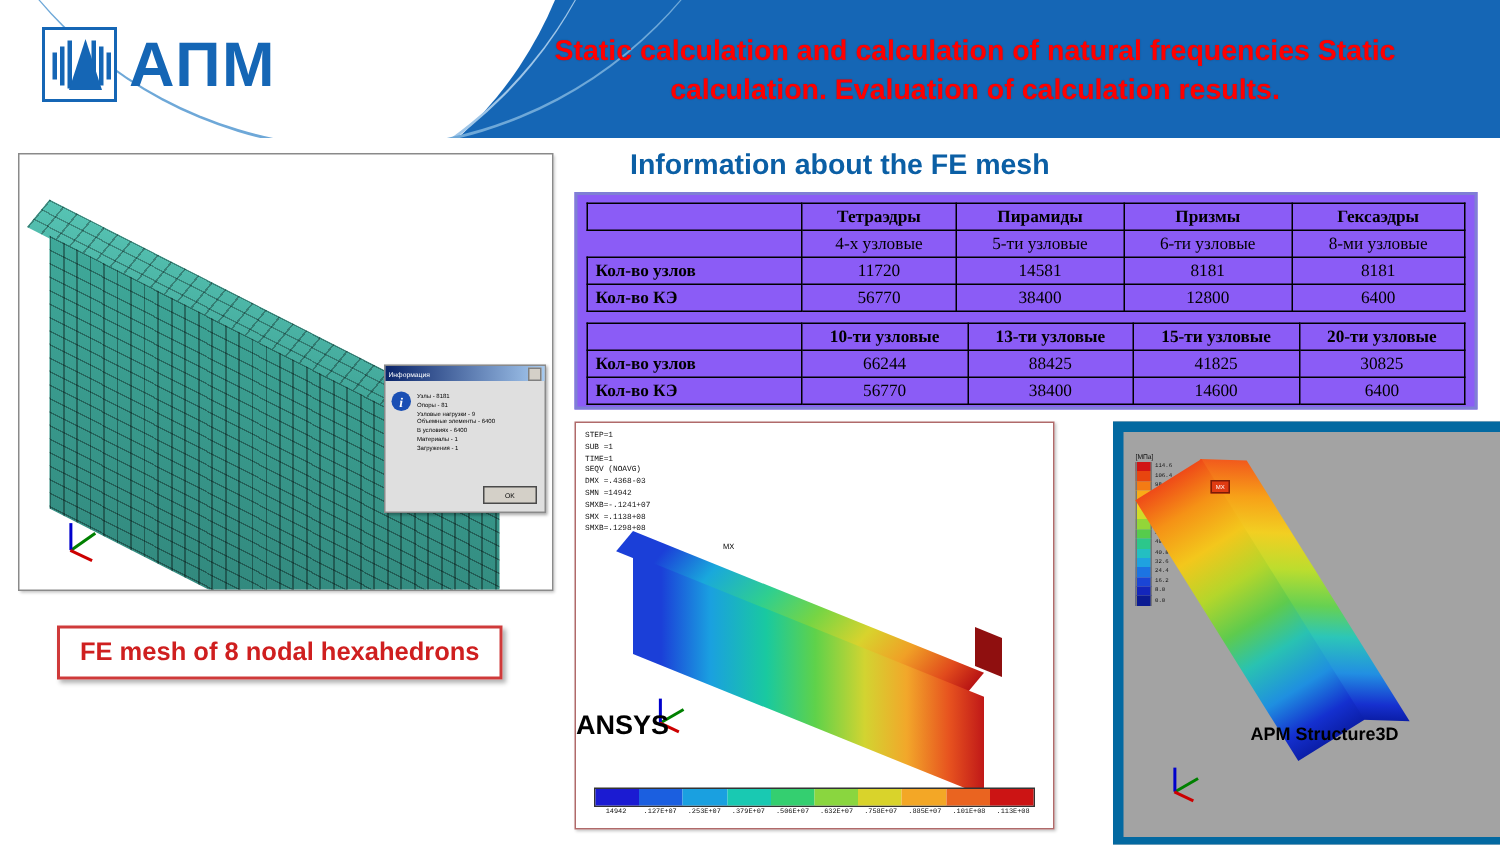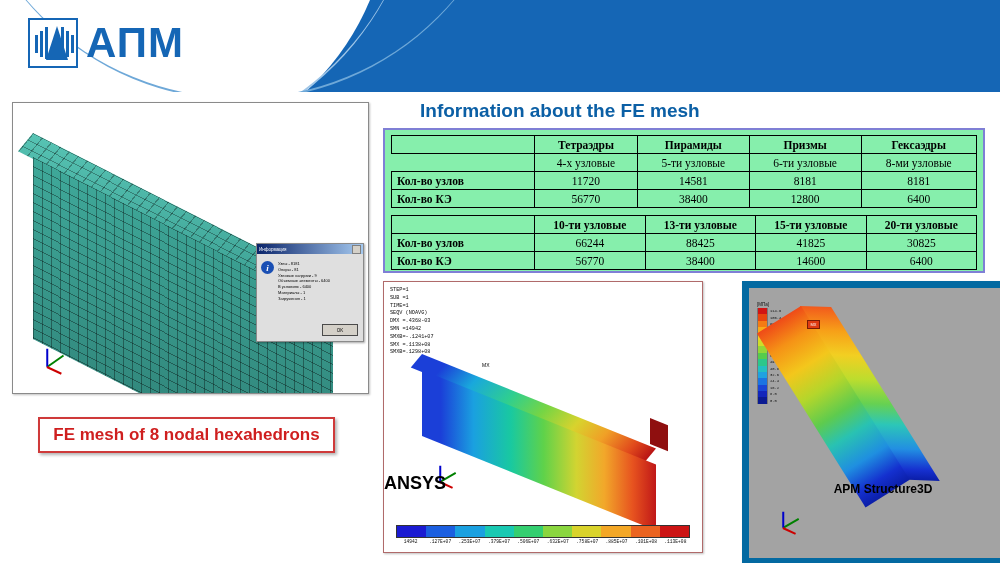--- a/index.html
+++ b/index.html
@@ -244,21 +244,21 @@
     justify-content: center;
     color: #000;
   }
 
   
   .table-block {
     position: absolute;
     left: 383px; top: 128px;
     width: 602px; height: 145px;
     border: 2px solid #7f7fd5;
-    background: #86efac;
+    background: #8b5cf6;
     padding: 5px 6px;
     box-sizing: border-box;
   }
   table.fe {
     border-collapse: collapse;
     width: 100%;
     font-family: "Liberation Serif", serif;
     font-size: 11.5px;
     color: #000;
   }
@@ -496,20 +496,21 @@
         <span style="left:10px;top:0px;height:32px;"></span>
         <span style="left:26px;top:0px;height:32px;"></span>
         <span style="left:31px;top:4px;height:26px;"></span>
         <span style="left:36px;top:8px;height:18px;"></span>
       </div>
       <div class="tri"></div>
     </div>
     <div class="logo-text">АПМ</div>
   </div>
 
+  <div class="header-title">Static calculation and calculation of natural frequencies Static calculation. Evaluation of calculation results.</div>
 
   <div class="fe-mesh-heading">Information about the FE mesh</div>
 
   <div class="mesh-panel">
     <div class="mesh-beam">
       <div class="beam-top"></div>
       <div class="beam-body"></div>
       <div class="beam-end"></div>
     </div>
 

